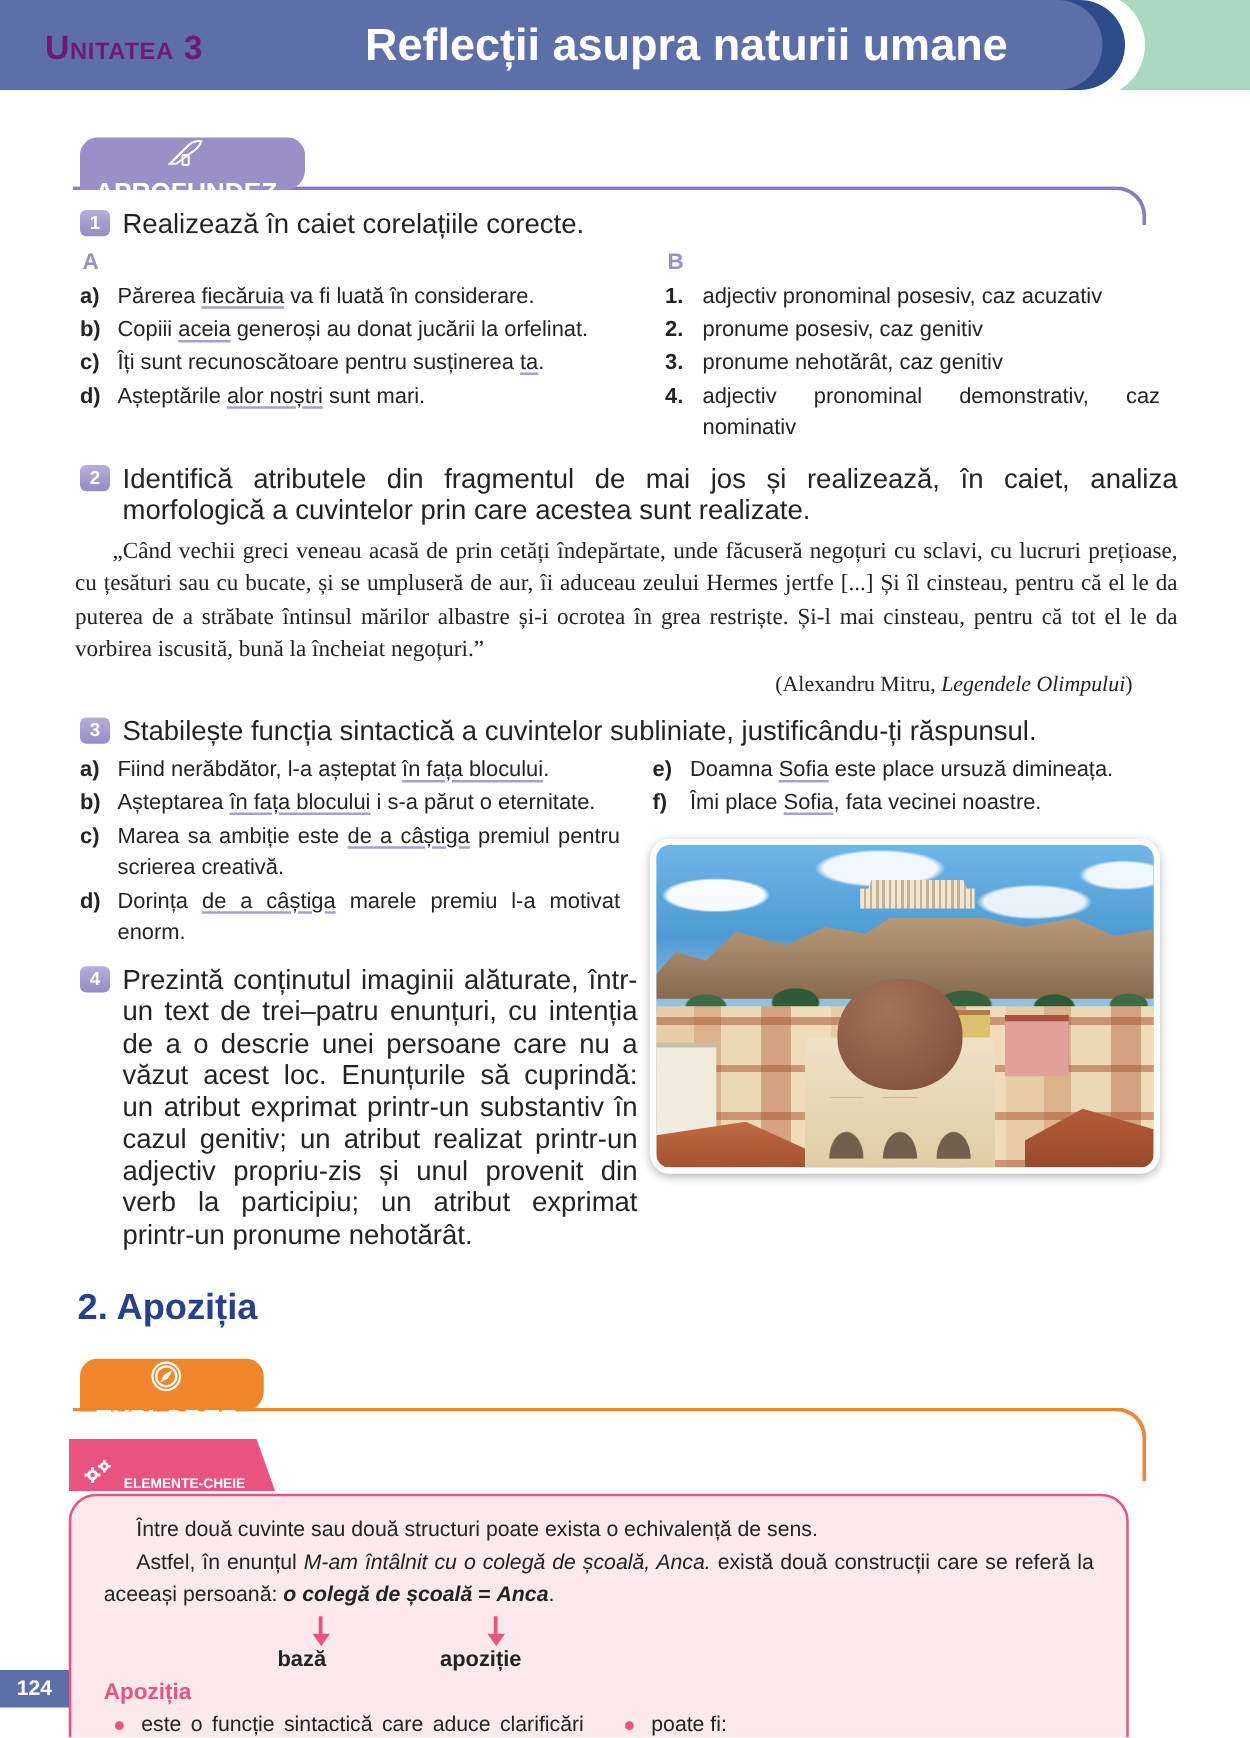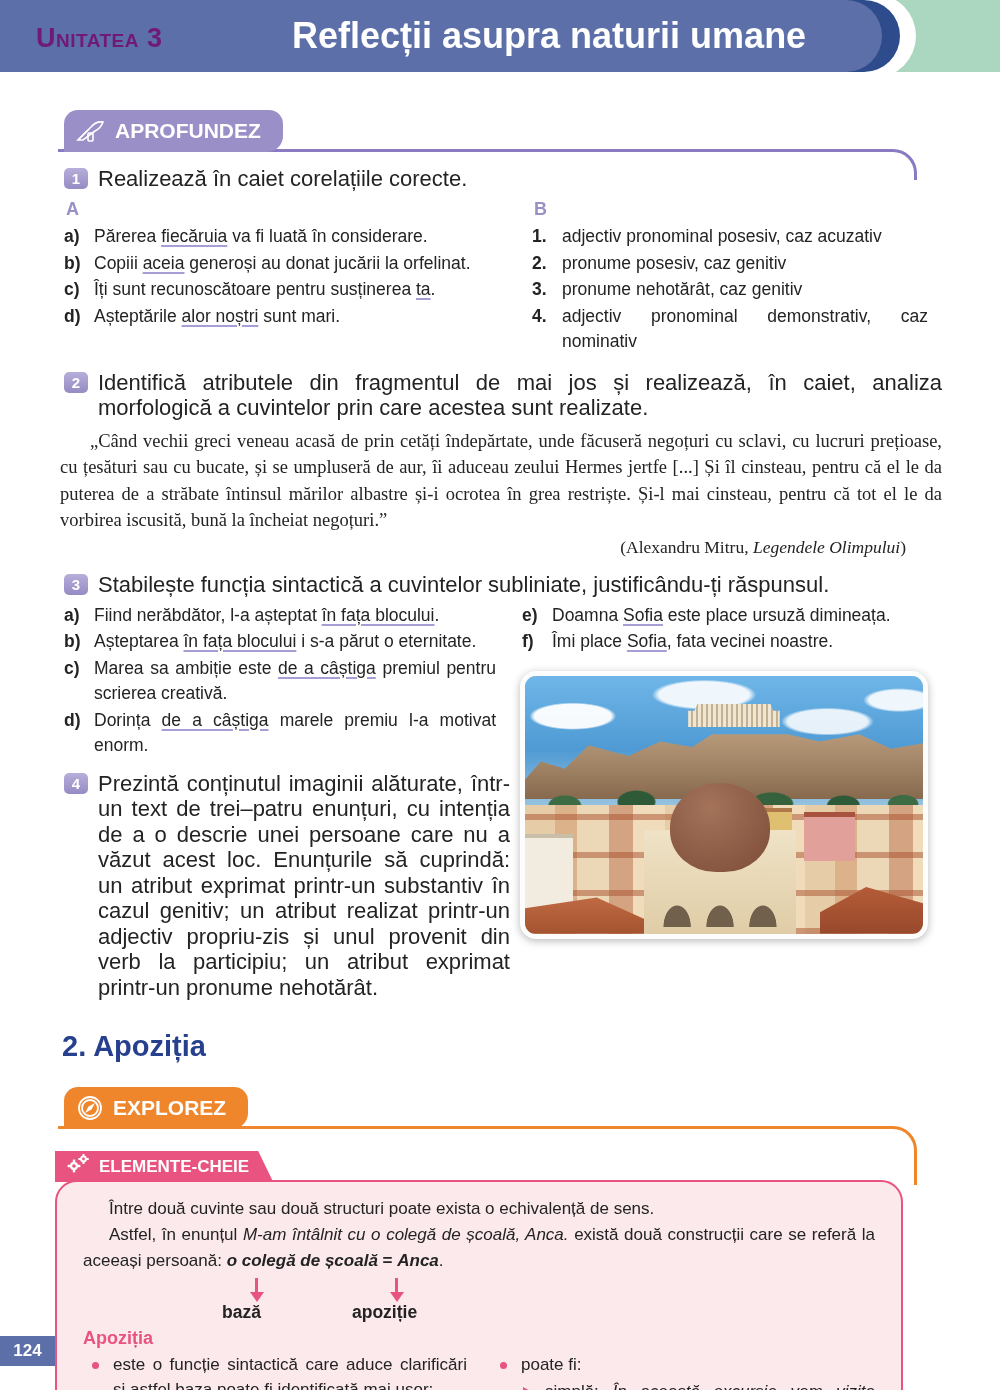--- a/index.html
+++ b/index.html
@@ -19,21 +19,21 @@
   
   .content{position:absolute;left:58px;top:72px;width:884px;}
 
   
   .tab{position:relative;height:42px;margin-top:38px;}
   .tab-rule{position:absolute;left:0;top:39px;height:28px;border-top:3px solid #8a7ac2;
             border-right:3px solid #8a7ac2;border-top-right-radius:24px;width:856px;}
   .tab-rule.orange{border-color:#f0862c;height:56px;}
   .tab-badge{position:absolute;left:6px;top:0;height:42px;display:flex;align-items:center;gap:9px;
              padding:0 22px 0 12px;color:#fff;font-weight:bold;font-size:21px;
-             border-radius:14px 14px 16px 0;}
+             border-radius:14px 14px 16px 0;flex-direction:column;}
   .tab-badge.purple{background:#9a90c7;}
   .tab-badge.orange{background:#f0862c;}
   .tab-badge svg{display:block;}
 
   
   .ex{display:flex;align-items:flex-start;margin-top:14px;}
   .num-badge{flex:0 0 24px;height:21px;margin:2px 10px 0 6px;border-radius:5px;
              background:linear-gradient(180deg,#b7aeda 0%,#968bc4 100%);
              color:#fff;font-size:15px;font-weight:bold;display:flex;align-items:center;justify-content:center;}
   .ex-text{font-size:22px;line-height:25px;text-align:justify;}
@@ -102,23 +102,23 @@
       radial-gradient(14px 22px at 82% 100%,#70604c 95%,transparent 100%);}
   .ph-roof-l{position:absolute;left:0;bottom:0;width:30%;height:14%;
     background:linear-gradient(180deg,#c06a43,#a3532f);clip-path:polygon(0 30%,60% 0,100% 60%,100% 100%,0 100%);}
   .ph-roof-r{position:absolute;right:0;bottom:0;width:26%;height:18%;
     background:linear-gradient(180deg,#b55c38,#97492c);clip-path:polygon(0 55%,45% 0,100% 35%,100% 100%,0 100%);}
 
   
   .sec-title{color:#27408e;font-size:29px;font-weight:bold;margin:30px 0 0 4px;}
 
   
-  .key-badge{position:relative;z-index:3;display:inline-flex;align-items:center;gap:8px;height:31px;
+  .key-badge{position:relative;z-index:3;display:inline-flex;align-items:flex-end;gap:8px;height:42px;
              margin:22px 0 -9px -3px;padding:0 24px 0 10px;background:#e8537f;color:#fff;
-             font-weight:bold;font-size:17px;clip-path:polygon(0 0,calc(100% - 15px) 0,100% 100%,0 100%);}
+             font-weight:bold;font-size:11px;clip-path:polygon(0 0,calc(100% - 15px) 0,100% 100%,0 100%);}
   .keybox{position:relative;z-index:1;width:848px;margin-left:-3px;background:#fbe9ec;
           border:2.5px solid #e8537f;border-radius:22px;padding:14px 26px 16px 26px;box-sizing:border-box;}
   .keybox p{margin:0;font-size:17px;line-height:26px;text-indent:26px;text-align:justify;}
   .arrows{position:relative;height:52px;}
   .darr{position:absolute;top:4px;width:3px;height:15px;background:#e8537f;}
   .darr::after{content:'';position:absolute;bottom:-9px;left:-5.5px;border-left:7px solid transparent;
                border-right:7px solid transparent;border-top:10px solid #e8537f;}
   .darr-label{position:absolute;top:28px;font-weight:bold;font-size:17.5px;color:#232323;}
   .key-sub{color:#e8537f;font-weight:bold;font-size:18px;margin:2px 0 4px 0;}
   .key-cols{display:flex;gap:24px;}

